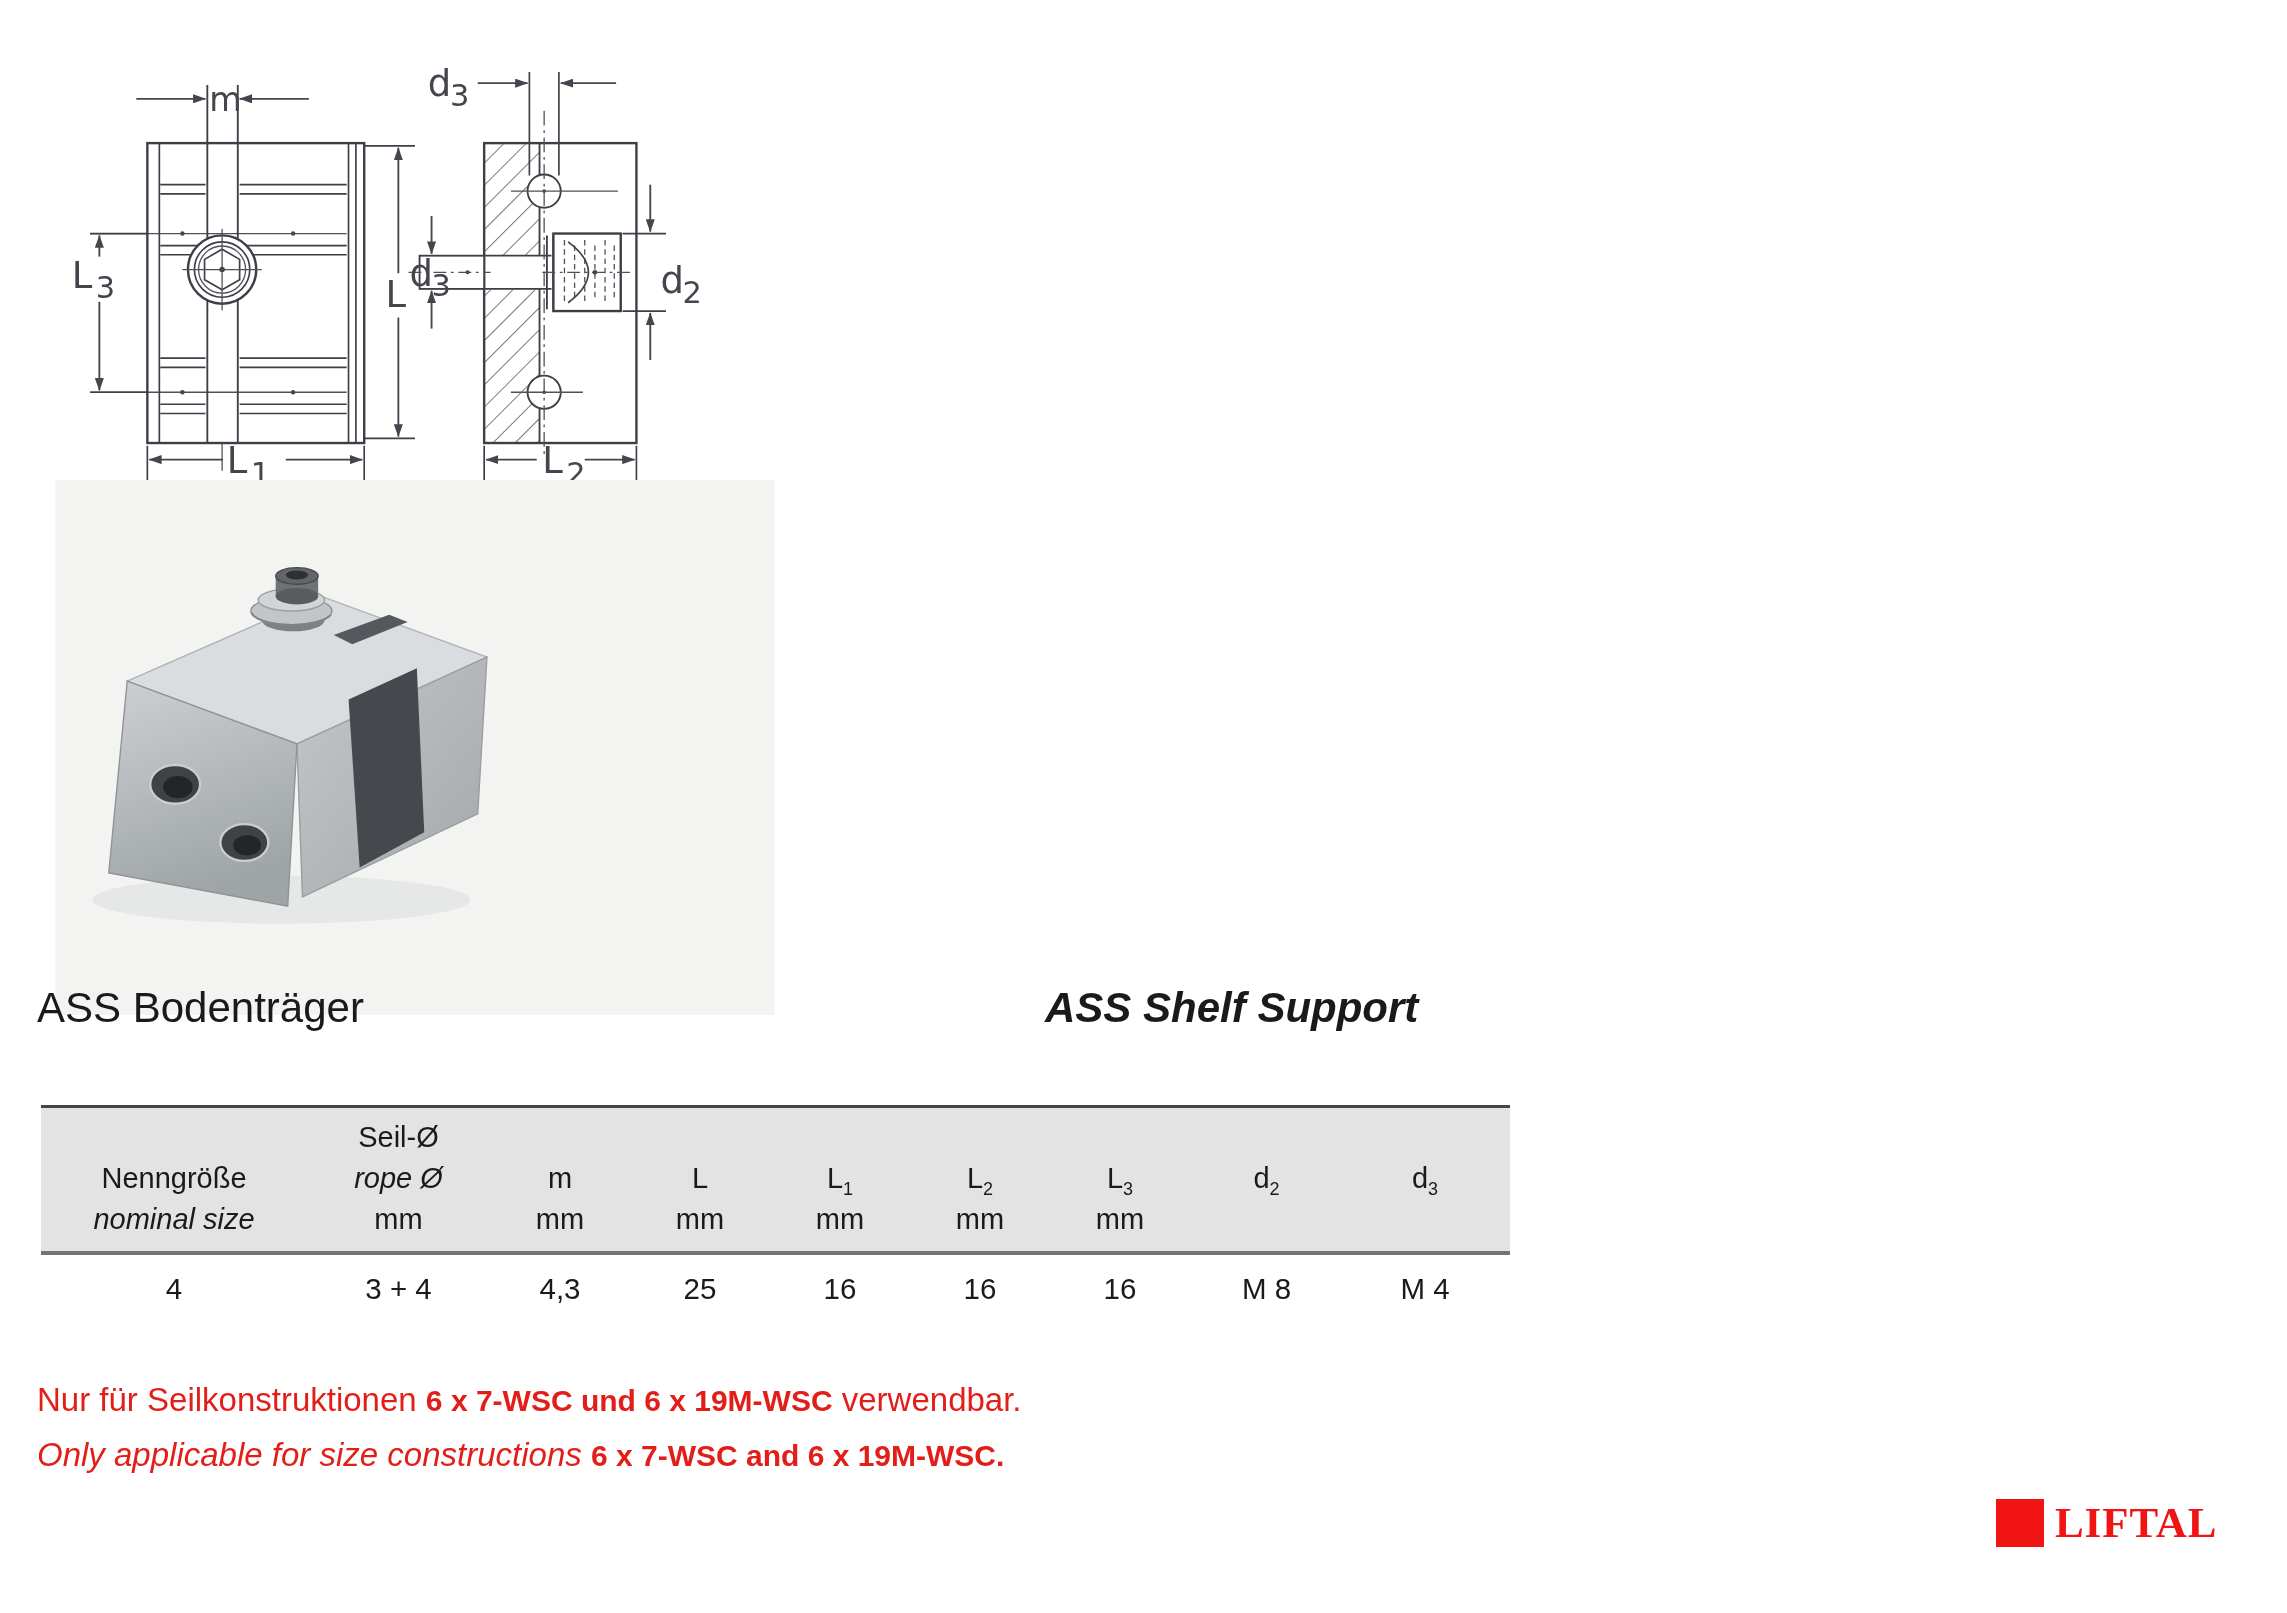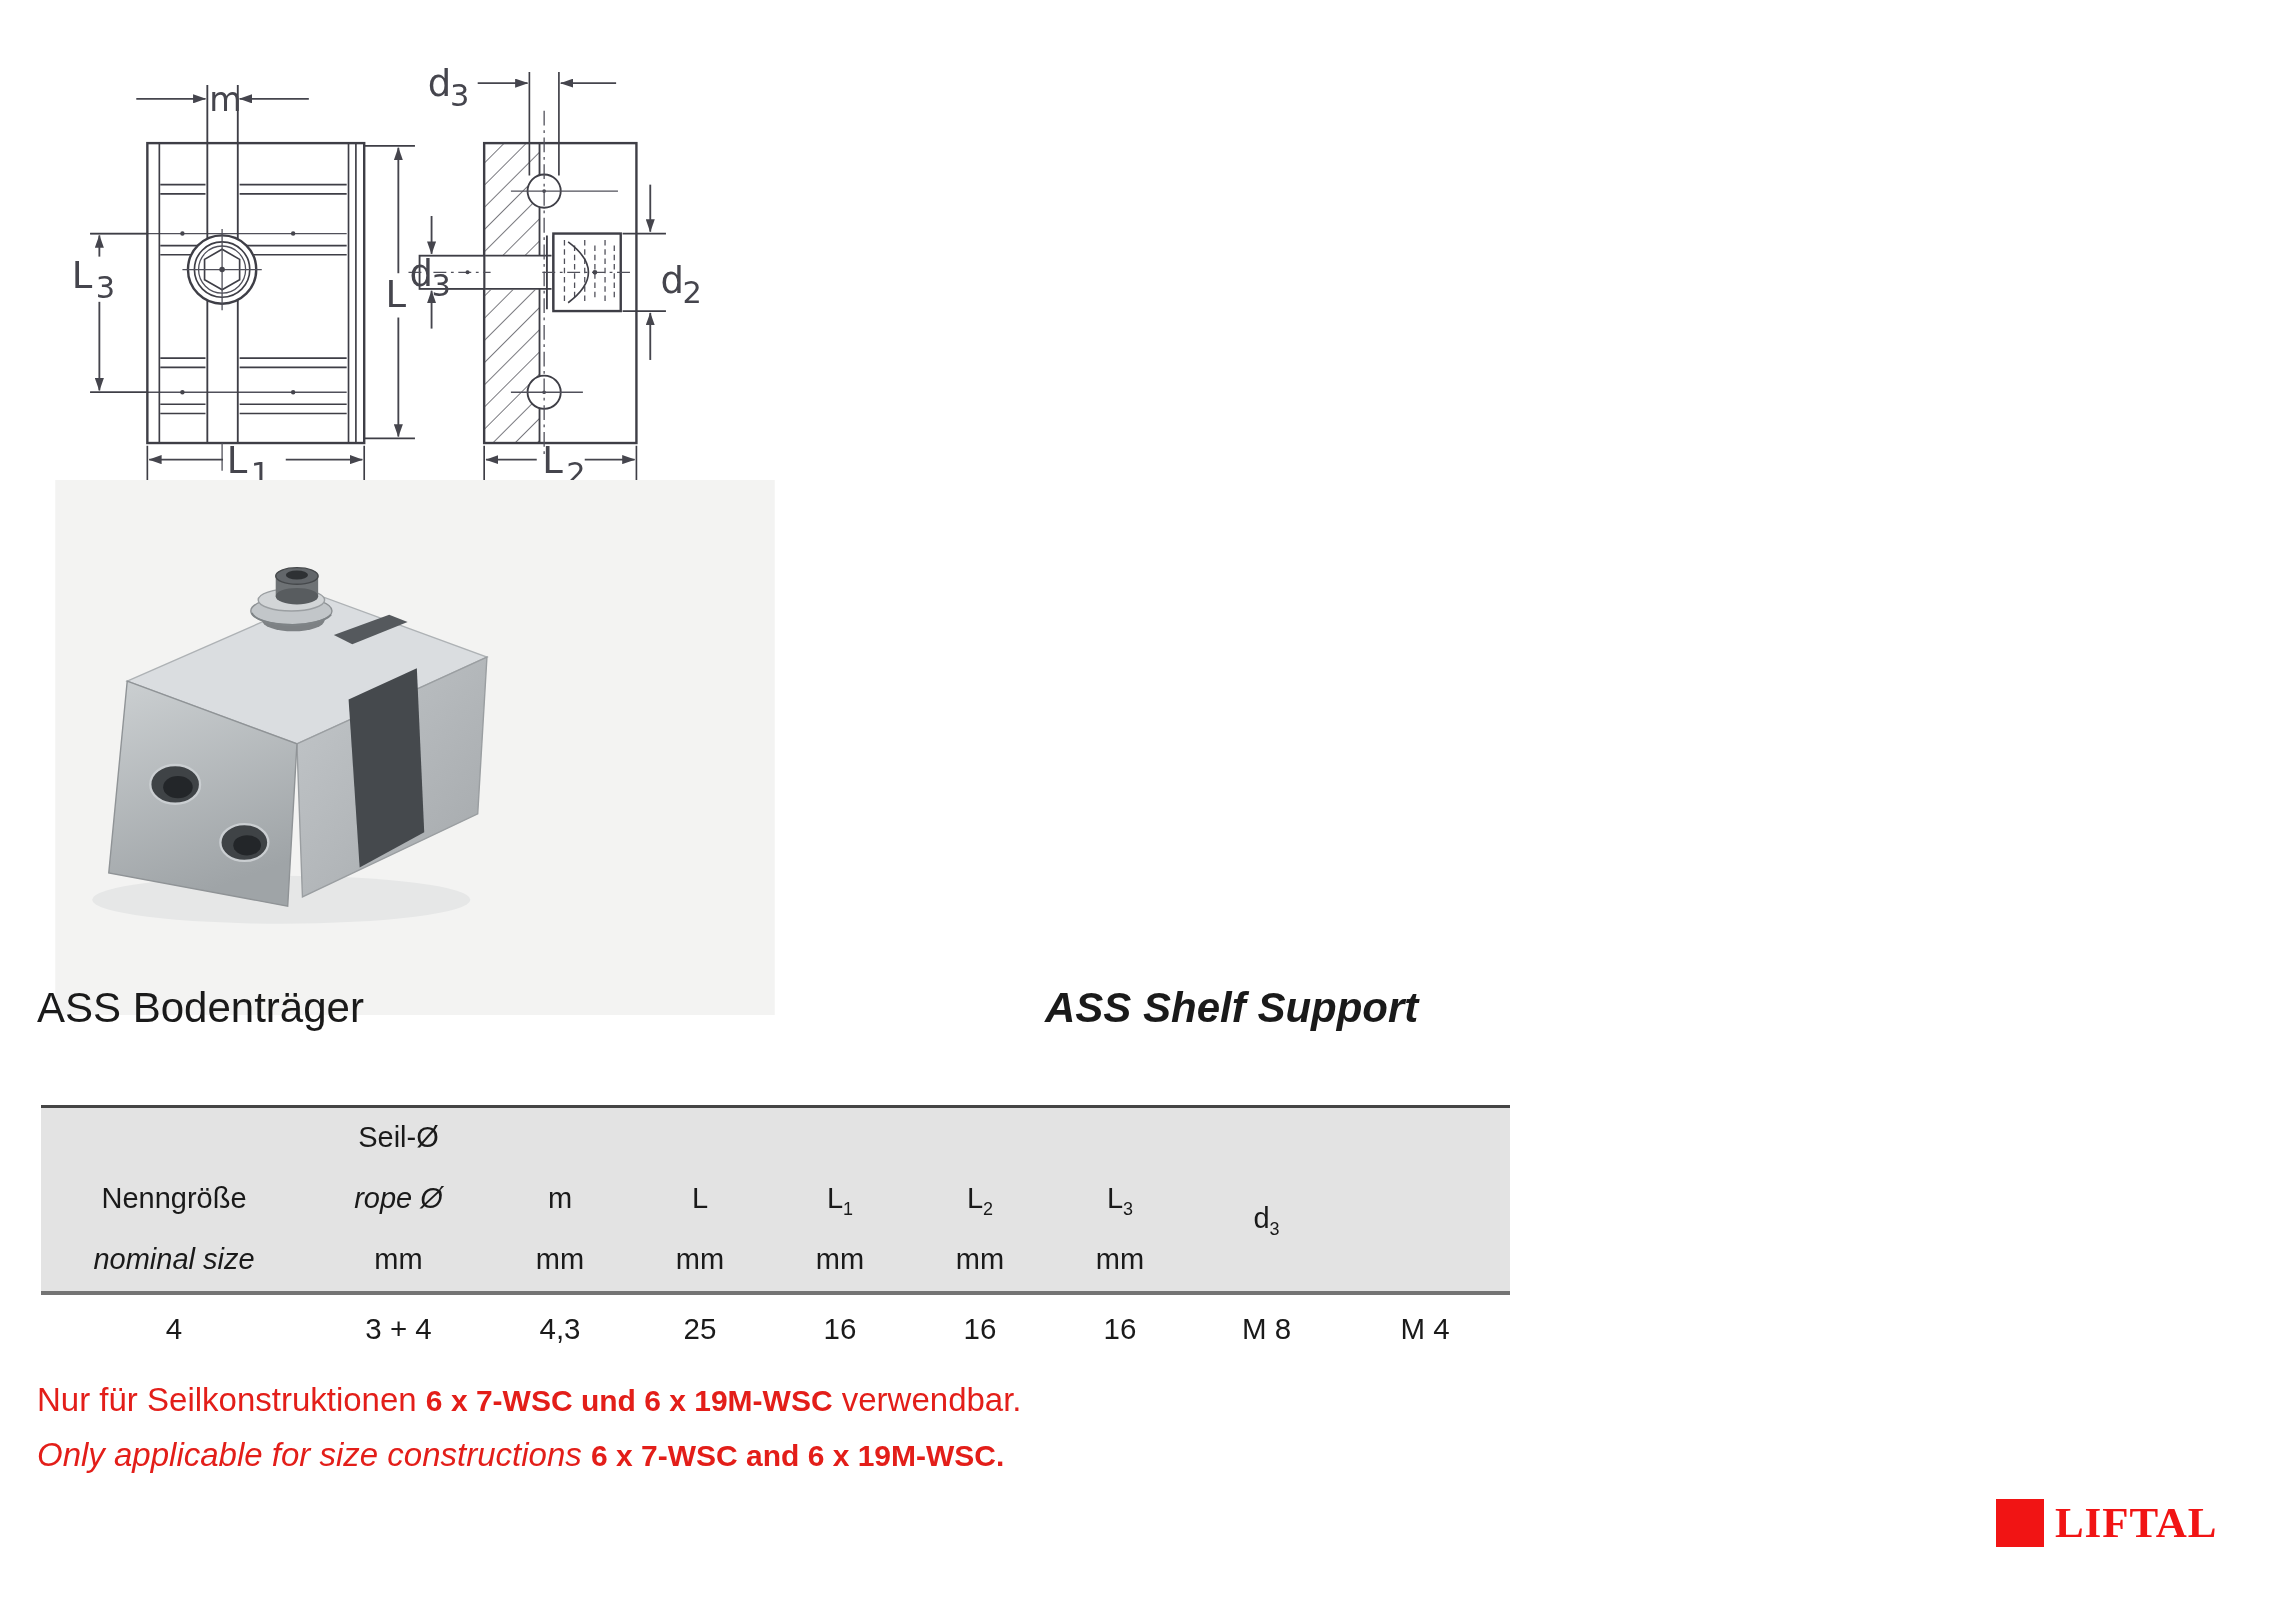--- a/index.html
+++ b/index.html
@@ -25,21 +25,21 @@
   .title-en { position:absolute; left:1045px; top:984px; font-size:42px; font-weight:bold; font-style:italic; }
   
   .spec-table { position:absolute; left:41px; top:1105px; width:1469px; }
   .thead {
     display:grid; grid-template-columns:266px 183px 140px 140px 140px 140px 140px 153px 164px;
     background:var(--table_header_bg,#e3e3e3);
     border-top:3.7px solid #454545; border-bottom:4.6px solid #747474;
     padding:9.2px 0 11px 0;
   }
   .th { display:flex; flex-direction:column; justify-content:flex-end; align-items:center;
-        font-size:29px; line-height:41px; text-align:center;gap:20px; }
+        font-size:29px; line-height:41px; text-align:center; }
   .th .en  { font-style:italic; }
   .th.pad-b { padding-bottom:41px; }
   .th sub { font-size:0.62em; line-height:0; }
   .tvalues {
     display:grid; grid-template-columns:266px 183px 140px 140px 140px 140px 140px 153px 164px;
     margin-top:16.6px; font-size:29.5px; text-align:center;
   }
   
   .notes { position:absolute; left:37px; top:1373px; color:var(--accent_red,#e31e19);
            font-size:33px; line-height:54px; white-space:nowrap; }
@@ -228,20 +228,23 @@
       </div>
       <div class="th">
         <span><span>L</span><sub>2</sub></span>
         <span>mm</span>
       </div>
       <div class="th">
         <span><span>L</span><sub>3</sub></span>
         <span>mm</span>
       </div>
       <div class="th pad-b">
+        <span><span>d</span><sub>2</sub></span>
+      </div>
+      <div class="th pad-b">
         <span><span>d</span><sub>3</sub></span>
       </div>
     </div>
     <div class="tvalues">
       <span>4</span>
       <span>3 + 4</span>
       <span>4,3</span>
       <span>25</span>
       <span>16</span>
       <span>16</span>

